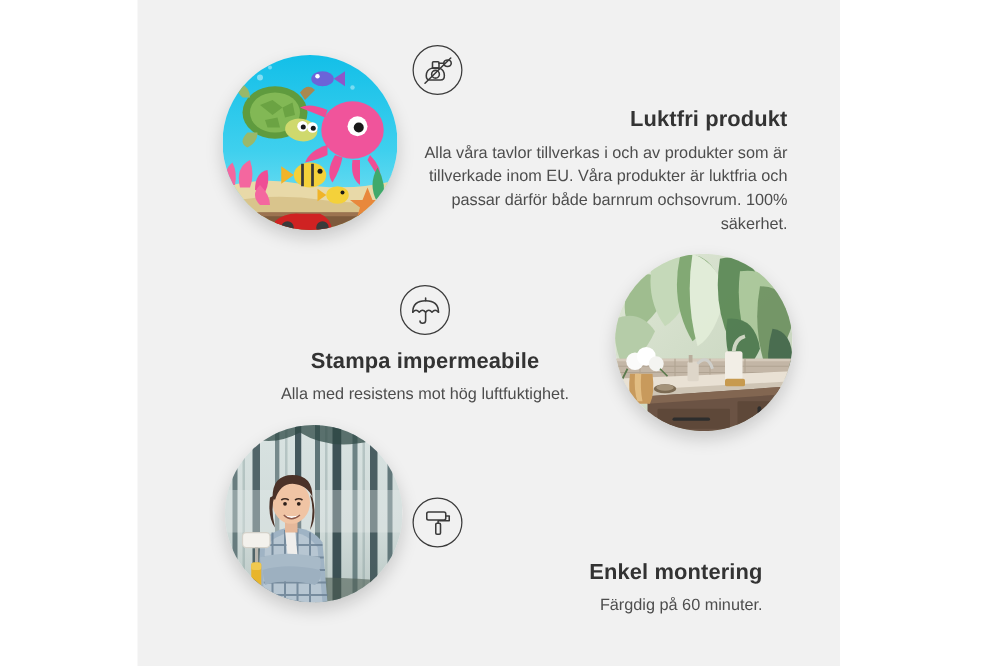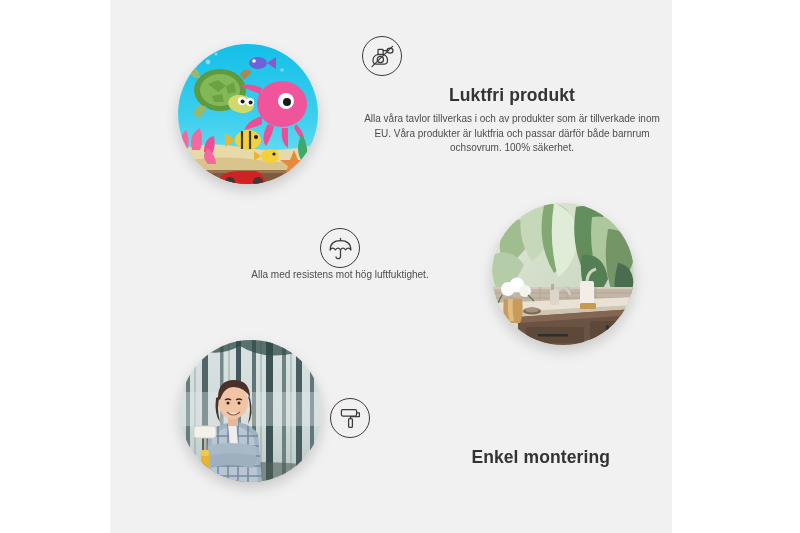--- a/index.html
+++ b/index.html
@@ -57,33 +57,32 @@
 
   .feature-title {
     font-size: 17.5px;
     font-weight: bold;
     color: #333333;
     letter-spacing: 0.1px;
     line-height: 1.25;
     margin: 9px 0 5px 0;
   }
   .feature-desc {
-    font-size: 10px;
+    font-size: 13px;
     color: #4d4d4d;
     line-height: 1.47;
     margin: 0;
   }
 
   
   #feature-odourless {
     left: 330px;
     top: 36px;
     width: 300px;
-    text-align: center;
-    margin-left: 32px;
+    text-align: right;
   }
   #feature-odourless .icon-badge { margin-left: 0; }
 
   
   #feature-waterproof {
     left: 200px;
     top: 228px;
     width: 280px;
     text-align: center;
   }
@@ -331,29 +330,31 @@
     <div class="icon-badge">
       <svg width="25" height="25" viewBox="0 0 25 25" xmlns="http://www.w3.org/2000/svg">
         <g fill="none" stroke="#3b3b3b" stroke-width="1.25" stroke-linecap="round" stroke-linejoin="round">
           <path d="M2.2 13.8 Q2.2 4.6 12.5 4.6 Q22.8 4.6 22.8 13.8"></path>
           <path d="M2.2 13.8 Q4.8 10.6 7.4 13.8 Q10 10.6 12.5 13.8 Q15 10.6 17.6 13.8 Q20.2 10.6 22.8 13.8"></path>
           <path d="M12.5 4.6 L12.5 2.4"></path>
           <path d="M12.5 13.8 L12.5 20.4 Q12.5 22.6 10 22.6 Q8 22.6 8 20.8"></path>
         </g>
       </svg>
     </div>
+    <div class="feature-title">Stampa impermeabile</div>
     <p class="feature-desc">Alla med resistens mot hög luftfuktighet.</p>
   </div>
 
   <div class="feature" id="feature-mounting">
     <div class="icon-badge">
       <svg width="25" height="25" viewBox="0 0 25 25" xmlns="http://www.w3.org/2000/svg">
         <g fill="none" stroke="#3b3b3b" stroke-width="1.25" stroke-linecap="round" stroke-linejoin="round">
           <rect x="3.4" y="3.6" width="15.2" height="6.4" rx="1.4"></rect>
           <path d="M18.6 6.8 L21.4 6.8 L21.4 10.6 L12.5 10.6 L12.5 12.6"></path>
           <rect x="10.6" y="12.6" width="3.8" height="8.8" rx="1"></rect>
         </g>
       </svg>
     </div>
     <div class="feature-title">Enkel montering</div>
+    <p class="feature-desc">Färgdig på 60 minuter.</p>
   </div>
 
 </div>
 
 </body></html>

